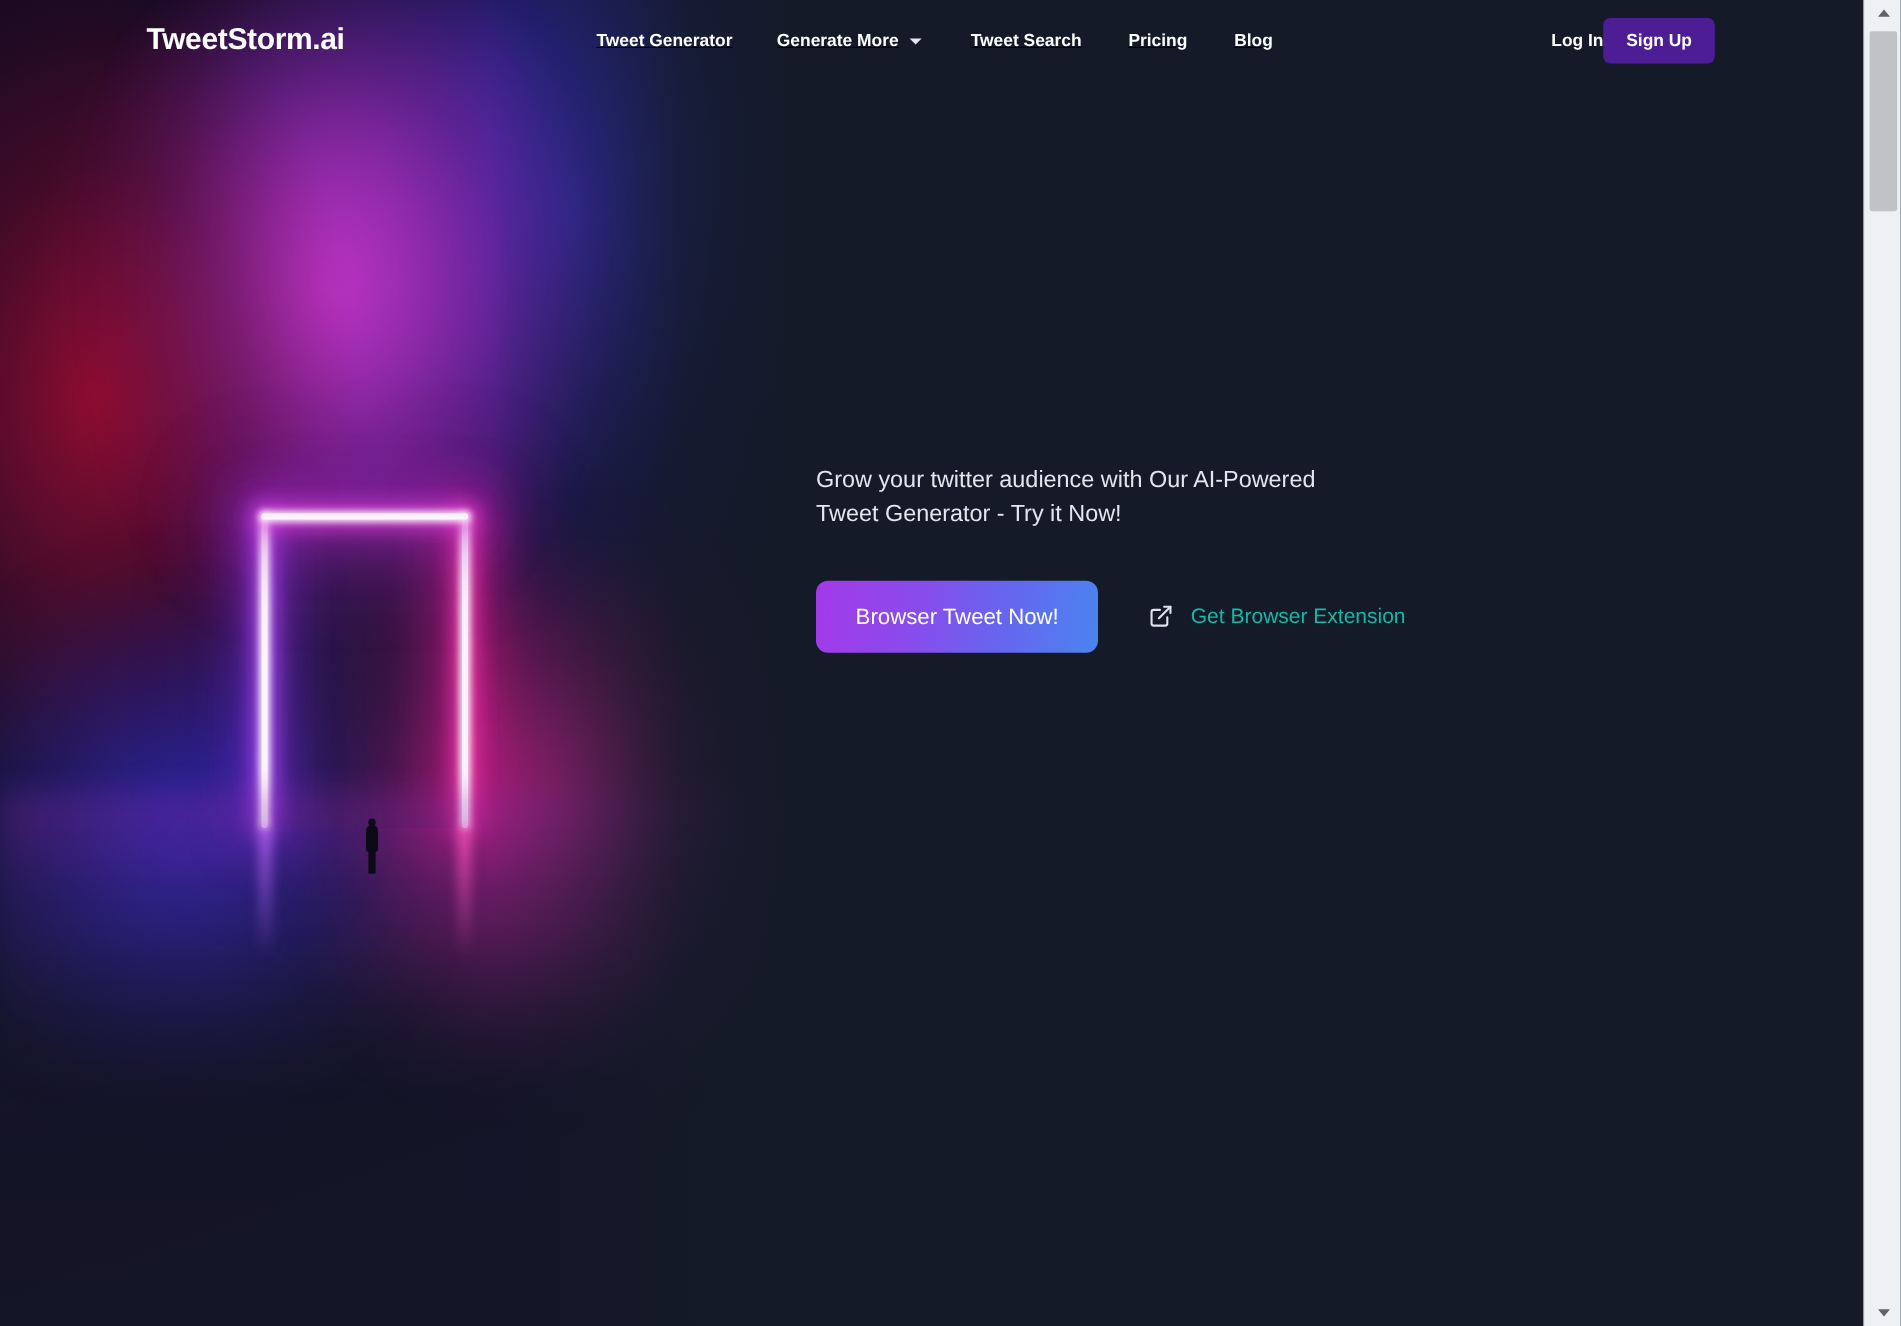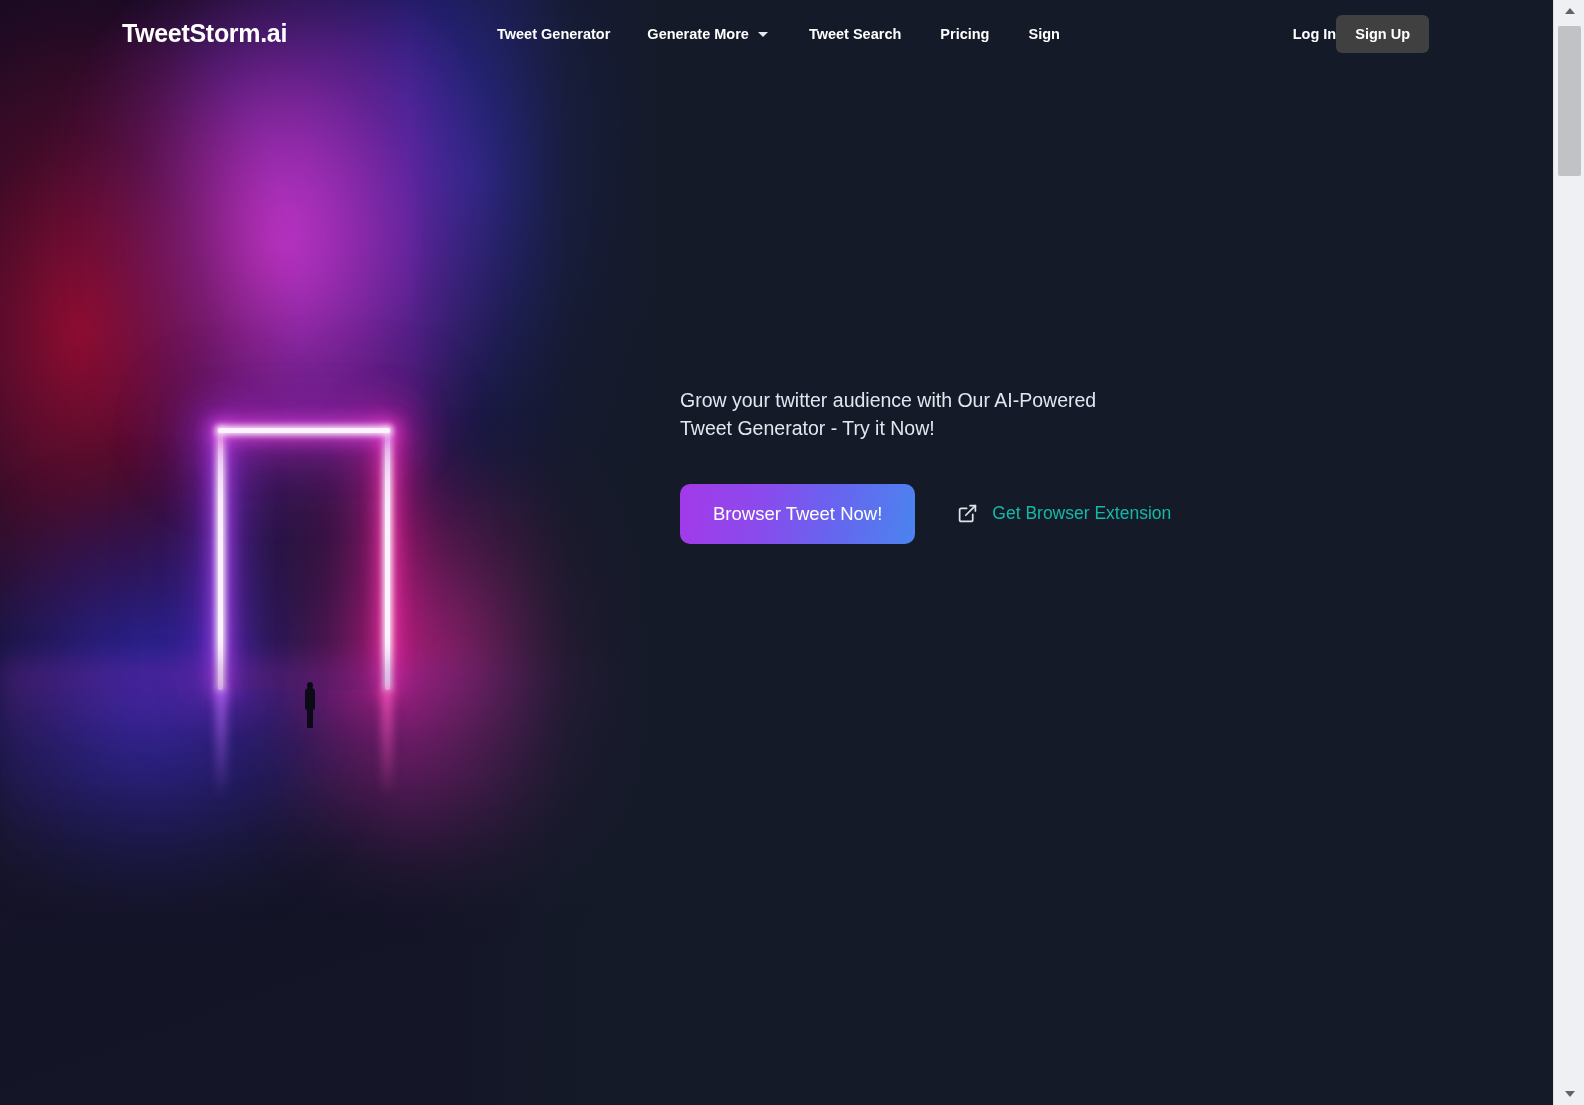--- a/index.html
+++ b/index.html
@@ -185,20 +185,21 @@
     color: #ffffff;
     letter-spacing: -0.3px;
     white-space: nowrap;
   }
   .nav {
     position: absolute;
     left: 497px;
     display: flex;
     align-items: center;
     gap: 0;
+    text-decoration: underline;
   }
   .nav-item {
     display: flex;
     align-items: center;
     gap: 9px;
     font-size: 14.5px;
     font-weight: 700;
     color: #ffffff;
     white-space: nowrap;
     padding: 6px 0;
@@ -225,21 +226,21 @@
     align-items: center;
   }
   .login-link {
     font-size: 14.5px;
     font-weight: 700;
     color: #ffffff;
     cursor: pointer;
     white-space: nowrap;
   }
   .signup-btn {
-    background: #404040;
+    background: #4c1d95;
     color: #ffffff;
     font-size: 14.5px;
     font-weight: 700;
     border: none;
     border-radius: 6px;
     padding: 11px 19px;
     cursor: pointer;
     font-family: "Liberation Sans", sans-serif;
     white-space: nowrap;
   }
@@ -387,21 +388,21 @@
           <span>Generate More</span>
           <span class="caret"></span>
         </div>
         <div class="nav-item nav-gap-3">
           <span>Tweet Search</span>
         </div>
         <div class="nav-item nav-gap-4">
           <span>Pricing</span>
         </div>
         <div class="nav-item">
-          <span>Sign</span>
+          <span>Blog</span>
         </div>
       </nav>
 
       <div class="header-right">
         <span class="login-link">Log In</span>
         <button class="signup-btn">Sign Up</button>
       </div>
 
     </div>
 

